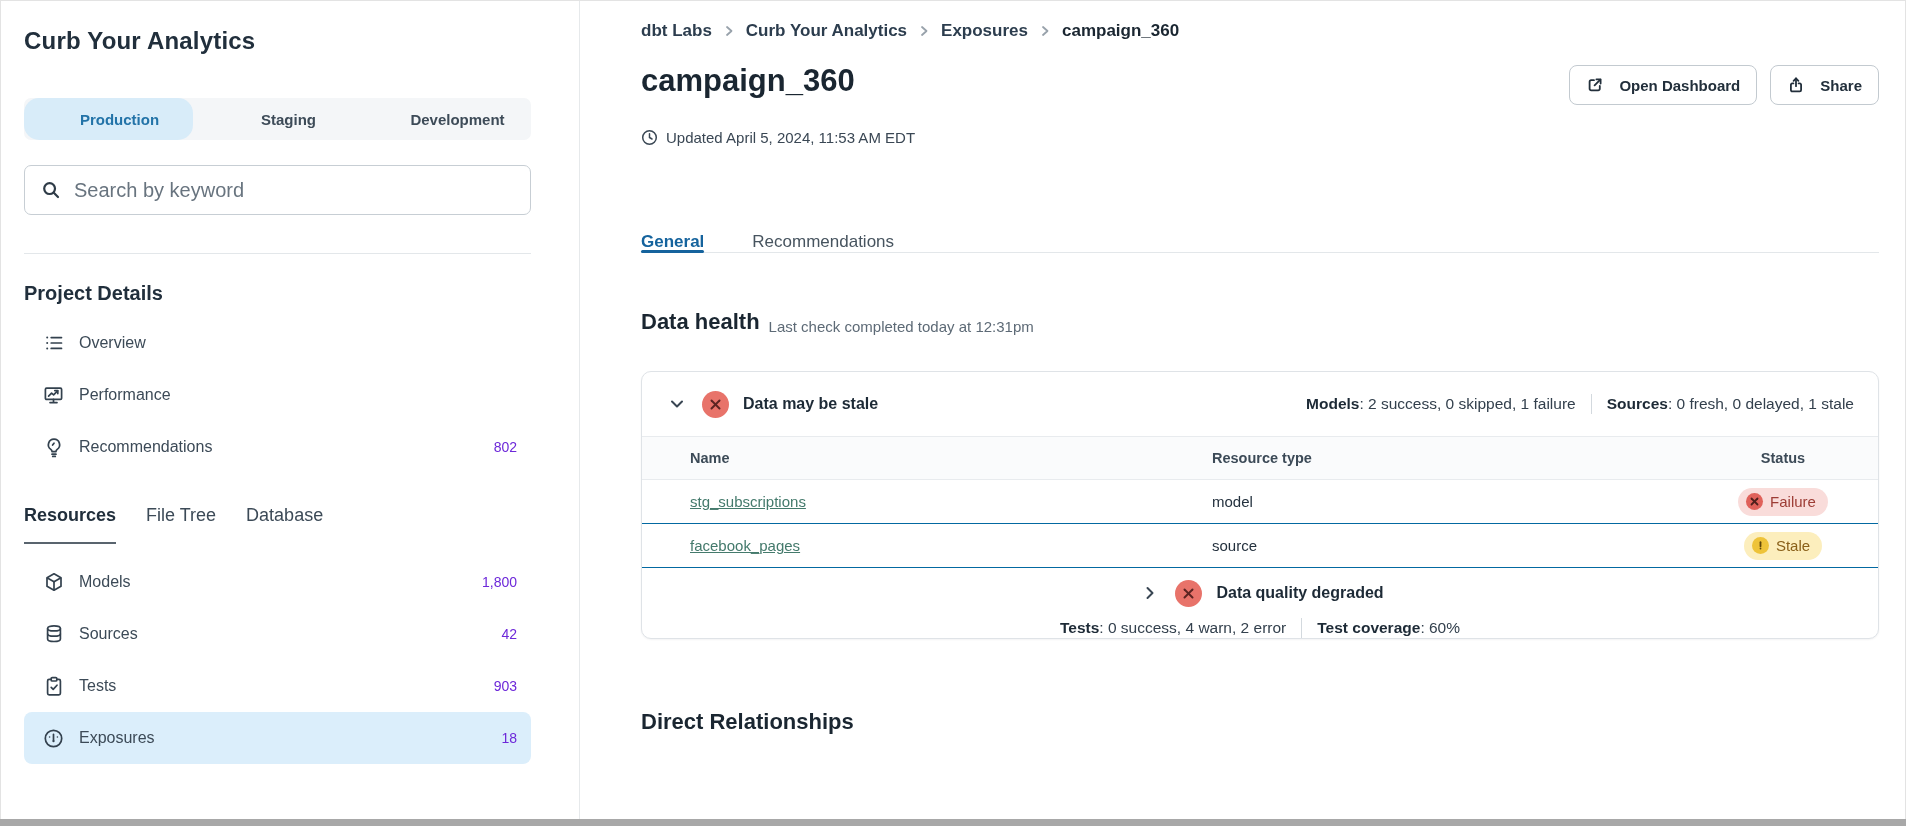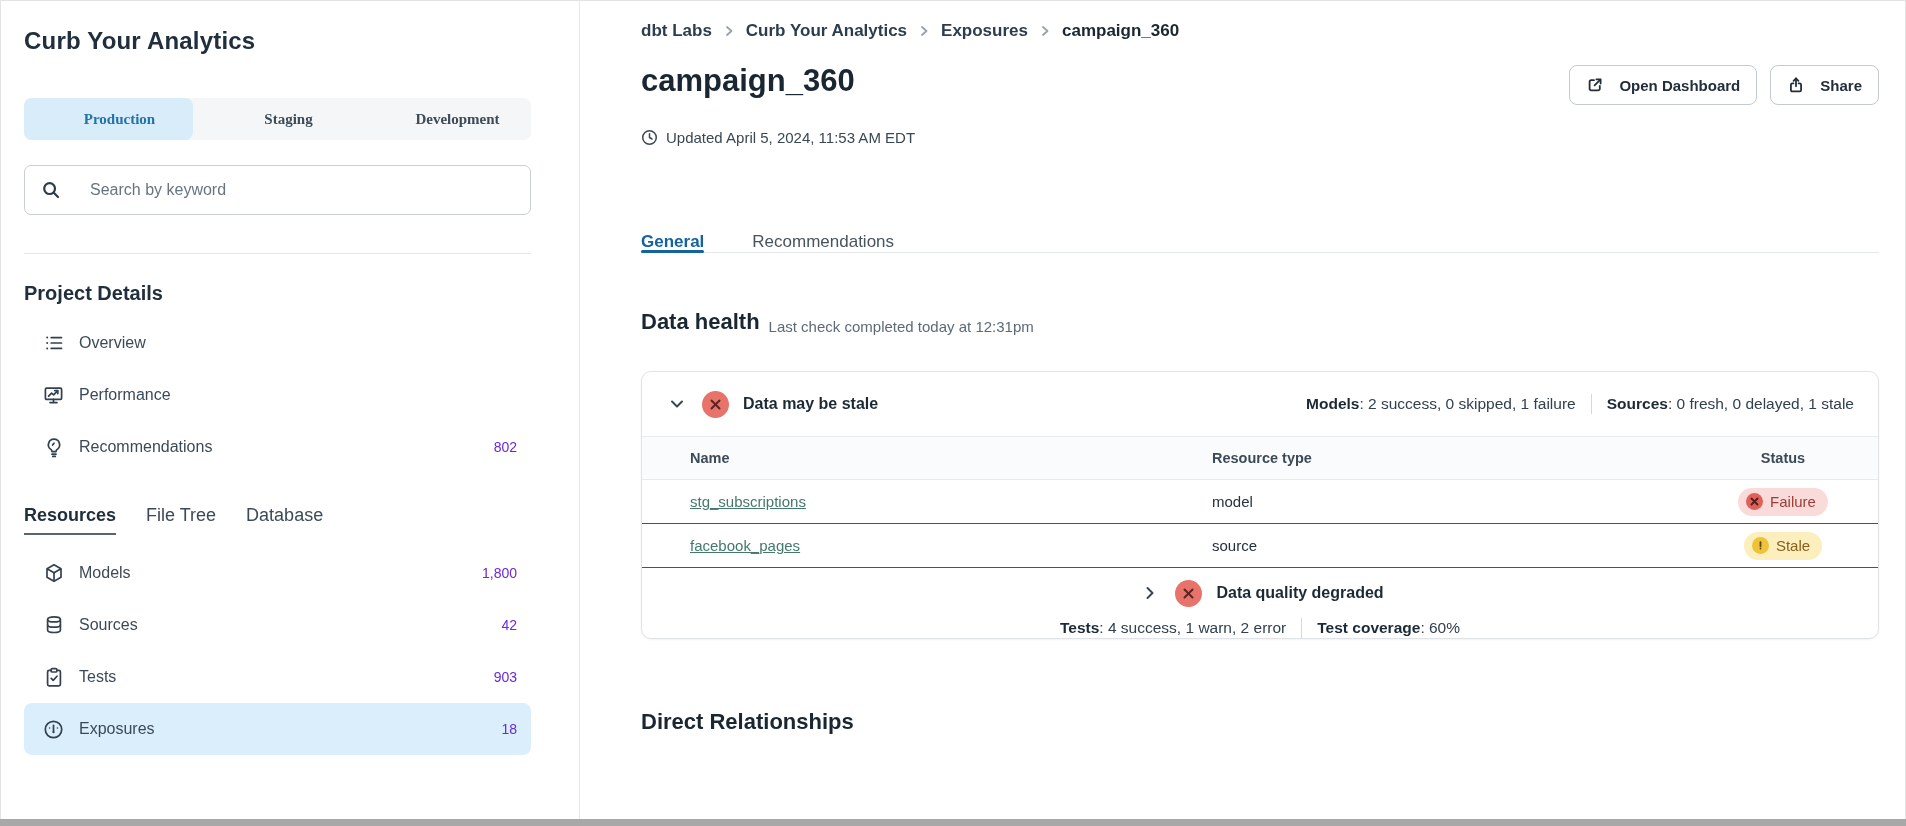--- a/index.html
+++ b/index.html
@@ -10,43 +10,43 @@
     font-family:"Liberation Sans", sans-serif;
   }
   .app { display:flex; height:819px; border:1px solid #e3e3e3; border-bottom:none; }
 
   
   .sidebar { width:579px; min-width:579px; border-right:1px solid #e6e9eb; padding:26px 0 0 23px; background:#fff; }
   .side-inner { width:507px; }
   .project-title { margin:0; font-size:24px; font-weight:700; color:#212f3c; letter-spacing:.2px; }
 
   .env-tabs { margin-top:43px; display:flex; height:42px; background:#f4f6f8; border-radius:7px; }
-  .env-tab { flex:1; border:none; background:transparent; font-family:Liberation Serif, serif; font-size:15px; font-weight:600;
-             color:#3d4b58; border-radius:8px; cursor:pointer;padding-left:28px; }
+  .env-tab { flex:1; border:none; background:transparent; font-family:Liberation Sans, sans-serif; font-size:15px; font-weight:600;
+             color:#3d4b58; border-radius:15px; cursor:pointer;padding-left:28px; }
   .env-tab.active { background:#d8ecf9; color:#2273a8; }
 
   .search-box { margin-top:25px; height:50px; border:1.5px solid #c7ced4; border-radius:7px;
                 display:flex; align-items:center; gap:11px; padding:0 15px; background:#fff; }
-  .search-box input { border:none; outline:none; flex:1; font-family:inherit; font-size:16px; color:#000000; background:transparent;margin-left:16px; }
+  .search-box input { border:none; outline:none; flex:1; font-family:inherit; font-size:20px; color:#000000; background:transparent; }
   .search-box input::placeholder { color:#68747f; }
 
   .side-rule { border:none; border-top:1px solid #e3e7ea; margin:38px 0 0 0; }
 
   .section-heading { margin:28px 0 0 0; font-size:20px; font-weight:700; color:#212f3c; }
 
   .nav-list { margin-top:12px; }
   .nav-item { display:flex; align-items:center; height:52px; gap:15px; padding:0 14px 0 19px;
               border-radius:8px; cursor:pointer; }
   .nav-item .nav-label { flex:1; font-size:16px; color:#3c4a57; }
   .nav-item .nav-count { font-size:14px; color:#6d28d9; }
   .nav-item.active { background:#dbeefb; }
   .nav-icon { display:flex; align-items:center; justify-content:center; width:21px; height:21px; }
 
   .resource-tabs { margin-top:32px; display:flex; gap:30px; align-items:baseline; }
-  .resource-tab { font-size:18px; color:#3c4a57; padding-bottom:7px; cursor:pointer; border-bottom:2.5px solid transparent; }
+  .resource-tab { font-size:18px; color:#3c4a57; padding-bottom:16px; cursor:pointer; border-bottom:2.5px solid transparent; }
   .resource-tab.active { font-weight:700; color:#212f3c; border-bottom-color:#59646e; }
 
   
   main { flex:1; padding:20px 26px 0 61px; position:relative; background:#fff; }
 
   .breadcrumb { display:flex; align-items:center; gap:11px; font-size:17px; font-weight:600; color:#2c3d4e; }
   .crumb { cursor:pointer; }
   .crumb.current { font-weight:700; color:#1a2631; cursor:default; }
   .crumb-sep { display:flex; align-items:center; }
 
@@ -371,21 +371,21 @@
           </button>
           <span class="x-circle">
             <svg width="13" height="13" viewBox="0 0 13 13" stroke="#5c2422" stroke-width="2" stroke-linecap="round">
                 <line x1="2.5" y1="2.5" x2="10.5" y2="10.5"></line>
                 <line x1="10.5" y1="2.5" x2="2.5" y2="10.5"></line>
               </svg>
           </span>
           <span class="group-title">Data quality degraded</span>
         </div>
         <div class="group-stats">
-          <span class="stat"><b>Tests</b><span>: 4 success, 1 warn, 2 error</span></span>
+          <span class="stat"><b>Tests</b><span>: 0 success, 4 warn, 2 error</span></span>
           <span class="stat-div"></span>
           <span class="stat"><b>Test coverage</b><span>: 60%</span></span>
         </div>
       </div>
     </section>
 
     <h2 class="direct-heading">Direct Relationships</h2>
   </main>
 </div>
 

